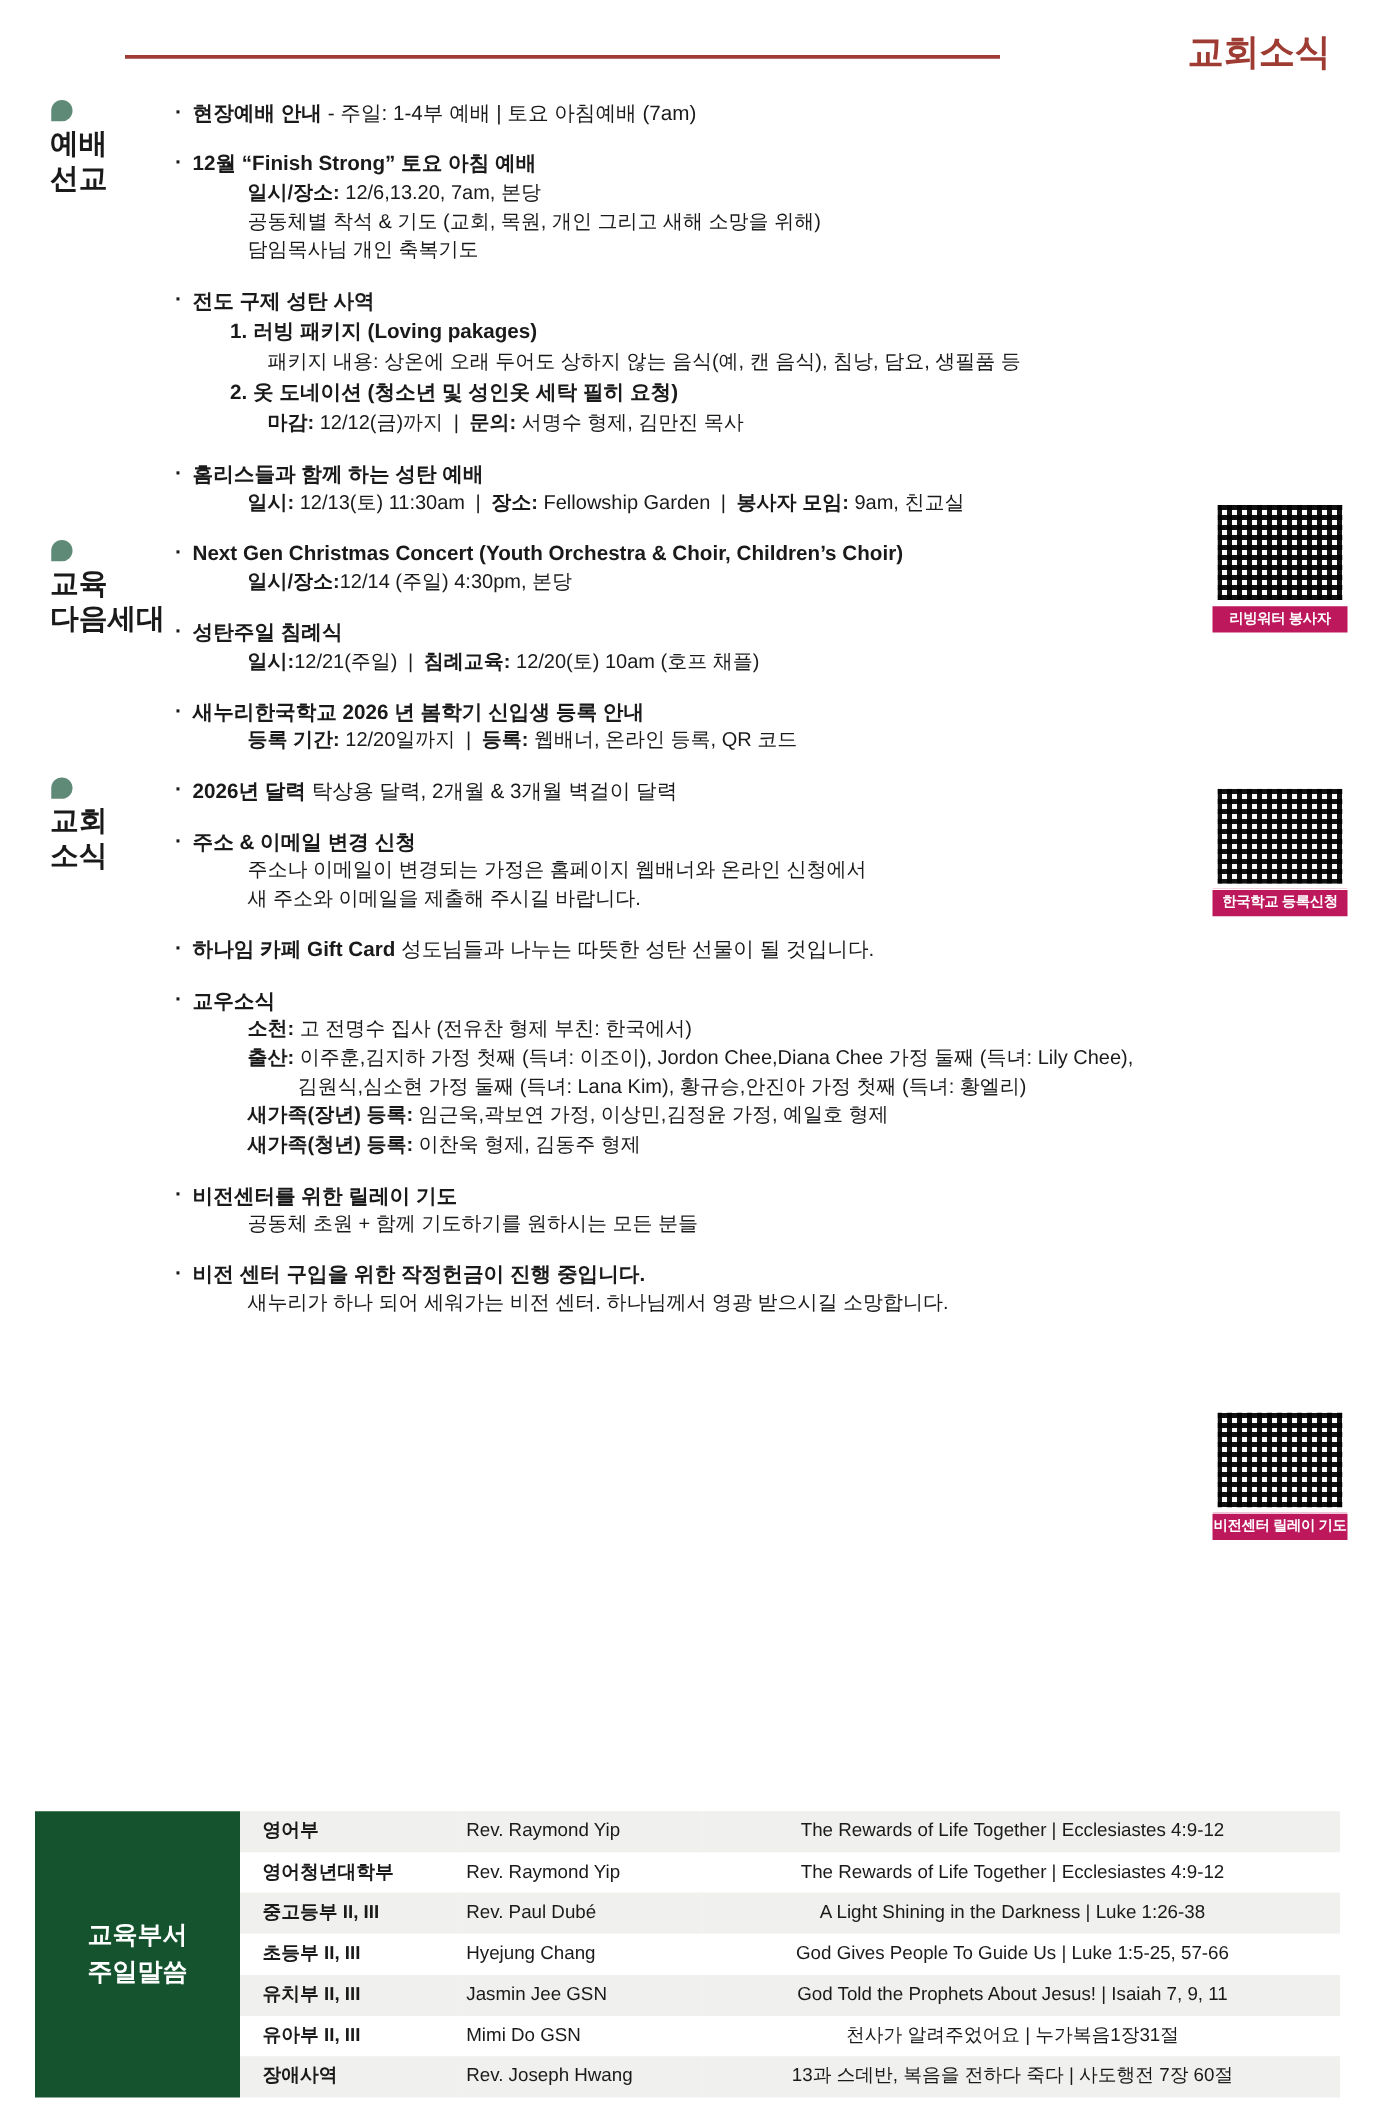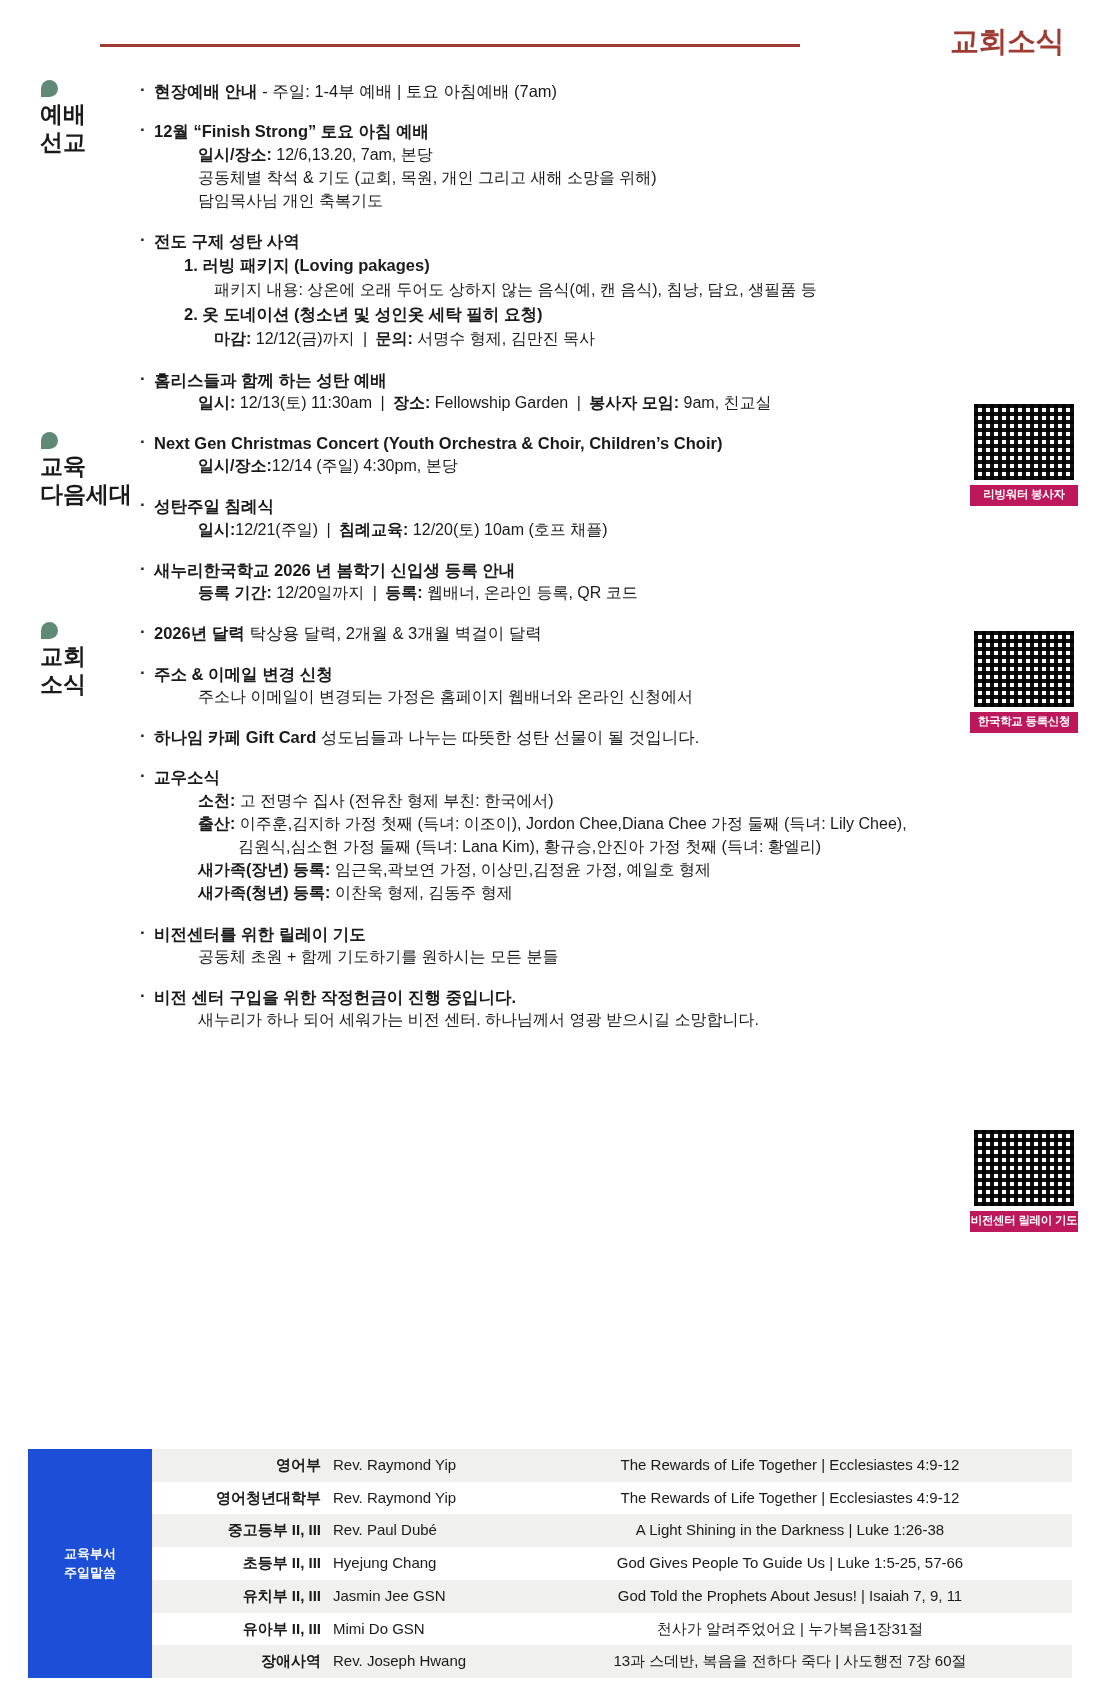--- a/index.html
+++ b/index.html
@@ -132,40 +132,40 @@
 
   
   .table-wrap {
     position: absolute;
     left: 28px;
     right: 28px;
     bottom: 22px;
     display: flex;
   }
   .table-label {
-    width: 124px;
-    background: #1d4ed8;
+    width: 164px;
+    background: #14532d;
     color: #fff;
-    font-size: 13px;
+    font-size: 20px;
     font-weight: bold;
     display: flex;
     flex-direction: column;
     align-items: center;
     justify-content: center;
     line-height: 1.5;
   }
   table {
     flex: 1;
     border-collapse: collapse;
     font-size: 15px;
   }
   td { padding: 7px 6px; line-height: 1.25; }
   tr:nth-child(odd) { background: #f0f0ee; }
   tr:nth-child(even) { background: #ffffff; }
-  td.c1 { width: 175px; font-weight: bold; padding-left: 18px; font-size: 15px; text-align: right; }
+  td.c1 { width: 175px; font-weight: bold; padding-left: 18px; font-size: 15px; }
   td.c2 { width: 195px; }
   td.c3 { text-align: center; padding-right: 20px; }
 </style>
 </head>
 <body>
 
 <div class="page-header">
   <div class="header-rule"></div>
   <div class="header-title">교회소식</div>
 </div>
@@ -210,20 +210,21 @@
       </div>
     </div>
     <div class="section">
       <div class="section-label"><span class="dot"></span><span class="l1">교회</span><span class="l2">소식</span></div>
       <div class="item">
         <div class="ttl">2026년 달력<span class="norm"> 탁상용 달력, 2개월 &amp; 3개월 벽걸이 달력</span></div>
       </div>
       <div class="item">
         <div class="ttl">주소 &amp; 이메일 변경 신청</div>
         <div class="sub">주소나 이메일이 변경되는 가정은 홈페이지 웹배너와 온라인 신청에서</div>
+        <div class="sub">새 주소와 이메일을 제출해 주시길 바랍니다.</div>
       </div>
       <div class="item">
         <div class="ttl">하나임 카페 Gift Card<span class="norm"> 성도님들과 나누는 따뜻한 성탄 선물이 될 것입니다.</span></div>
       </div>
       <div class="item">
         <div class="ttl">교우소식</div>
         <div class="sub"><b>소천:</b> 고 전명수 집사 (전유찬 형제 부친: 한국에서)</div>
         <div class="sub"><b>출산:</b> 이주훈,김지하 가정 첫째 (득녀: 이조이), Jordon Chee,Diana Chee 가정 둘째 (득녀: Lily Chee),</div>
         <div class="sub ind3">김원식,심소현 가정 둘째 (득녀: Lana Kim), 황규승,안진아 가정 첫째 (득녀: 황엘리)</div>
         <div class="sub"><b>새가족(장년) 등록:</b> 임근욱,곽보연 가정, 이상민,김정윤 가정, 예일호 형제</div>

